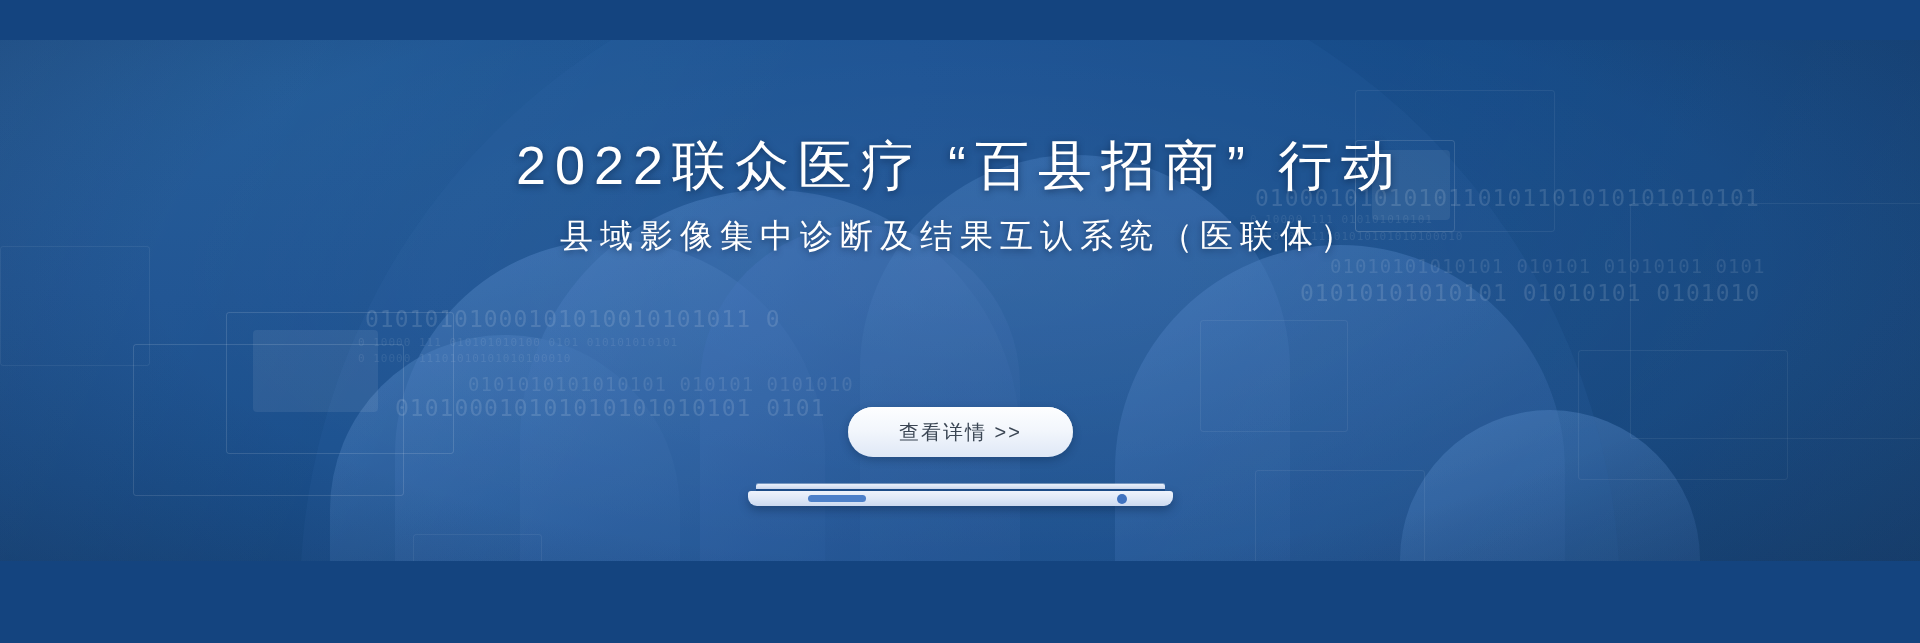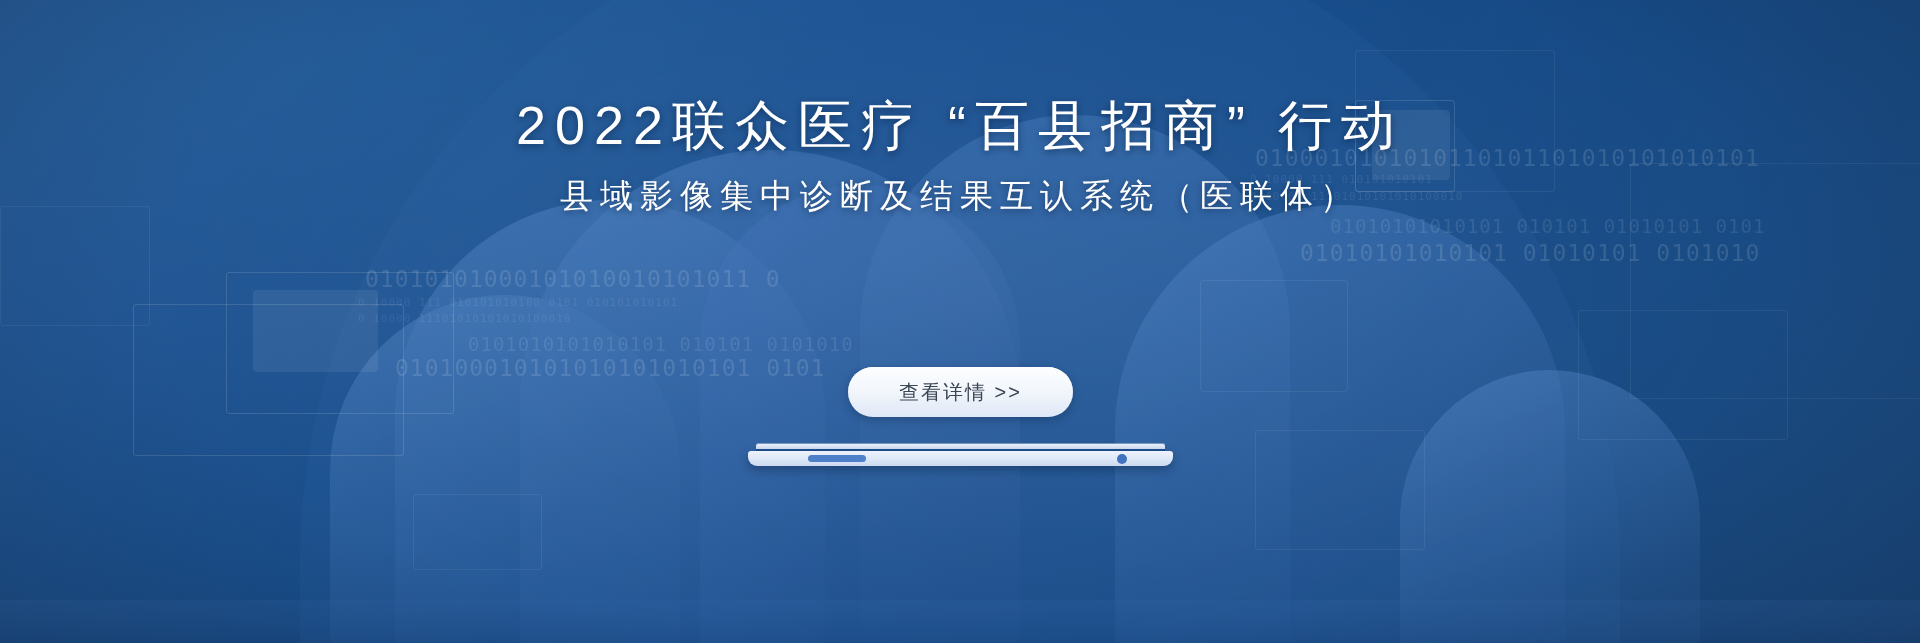--- a/index.html
+++ b/index.html
@@ -1,23 +1,24 @@
 <!DOCTYPE html>
 <html><head>
 <meta charset="utf-8">
 <style>
   html,body{margin:0;padding:0;background:#14447f;}
   *{box-sizing:border-box;}
   .banner{
     position:relative;
-    width:1920px;height:643px;
+    width:1920px;height:521px;
     overflow:hidden;
     font-family:"Liberation Sans","DejaVu Sans",sans-serif;
     background:
       radial-gradient(120% 150% at 14% 8%, #1d5795 0%, #1a5090 28%, #164b88 52%, #123f72 100%);
+    margin-top: 40px;
   }
   
   .sheen{
     position:absolute;inset:0;
     background:linear-gradient(118deg, rgba(255,255,255,.055) 0%, rgba(255,255,255,0) 38%,
                rgba(255,255,255,0) 62%, rgba(255,255,255,.035) 100%);
     pointer-events:none;
   }
   .vign{
     position:absolute;inset:0;

